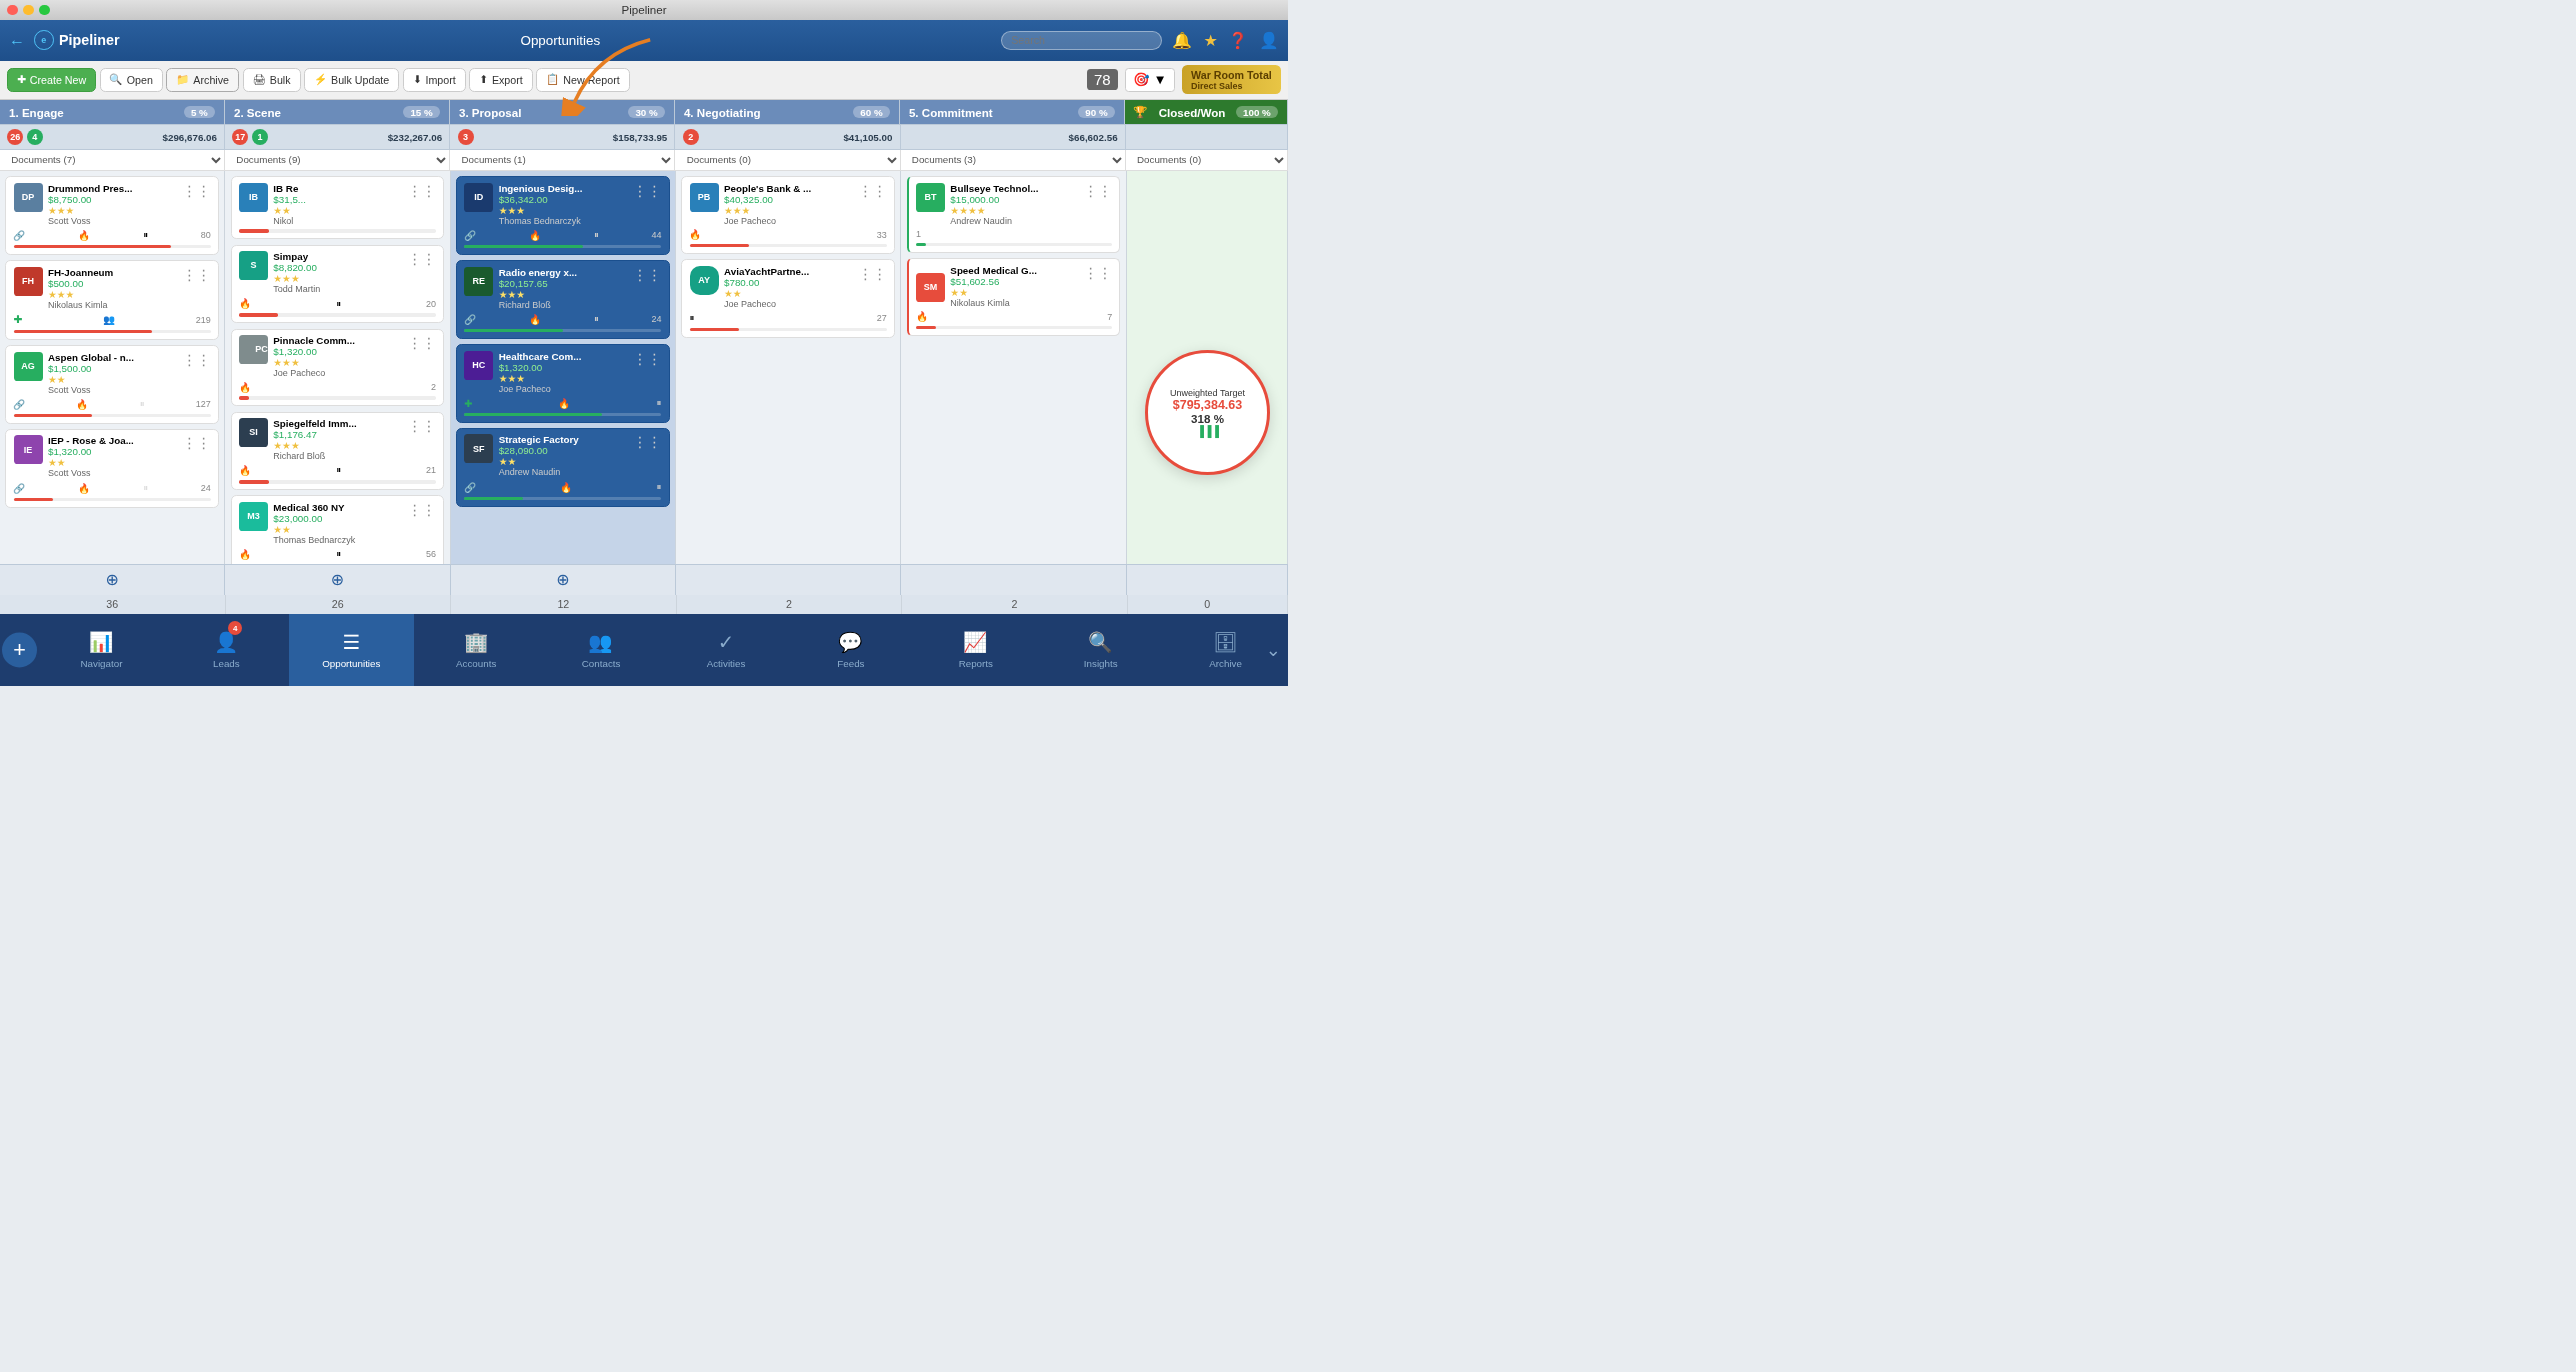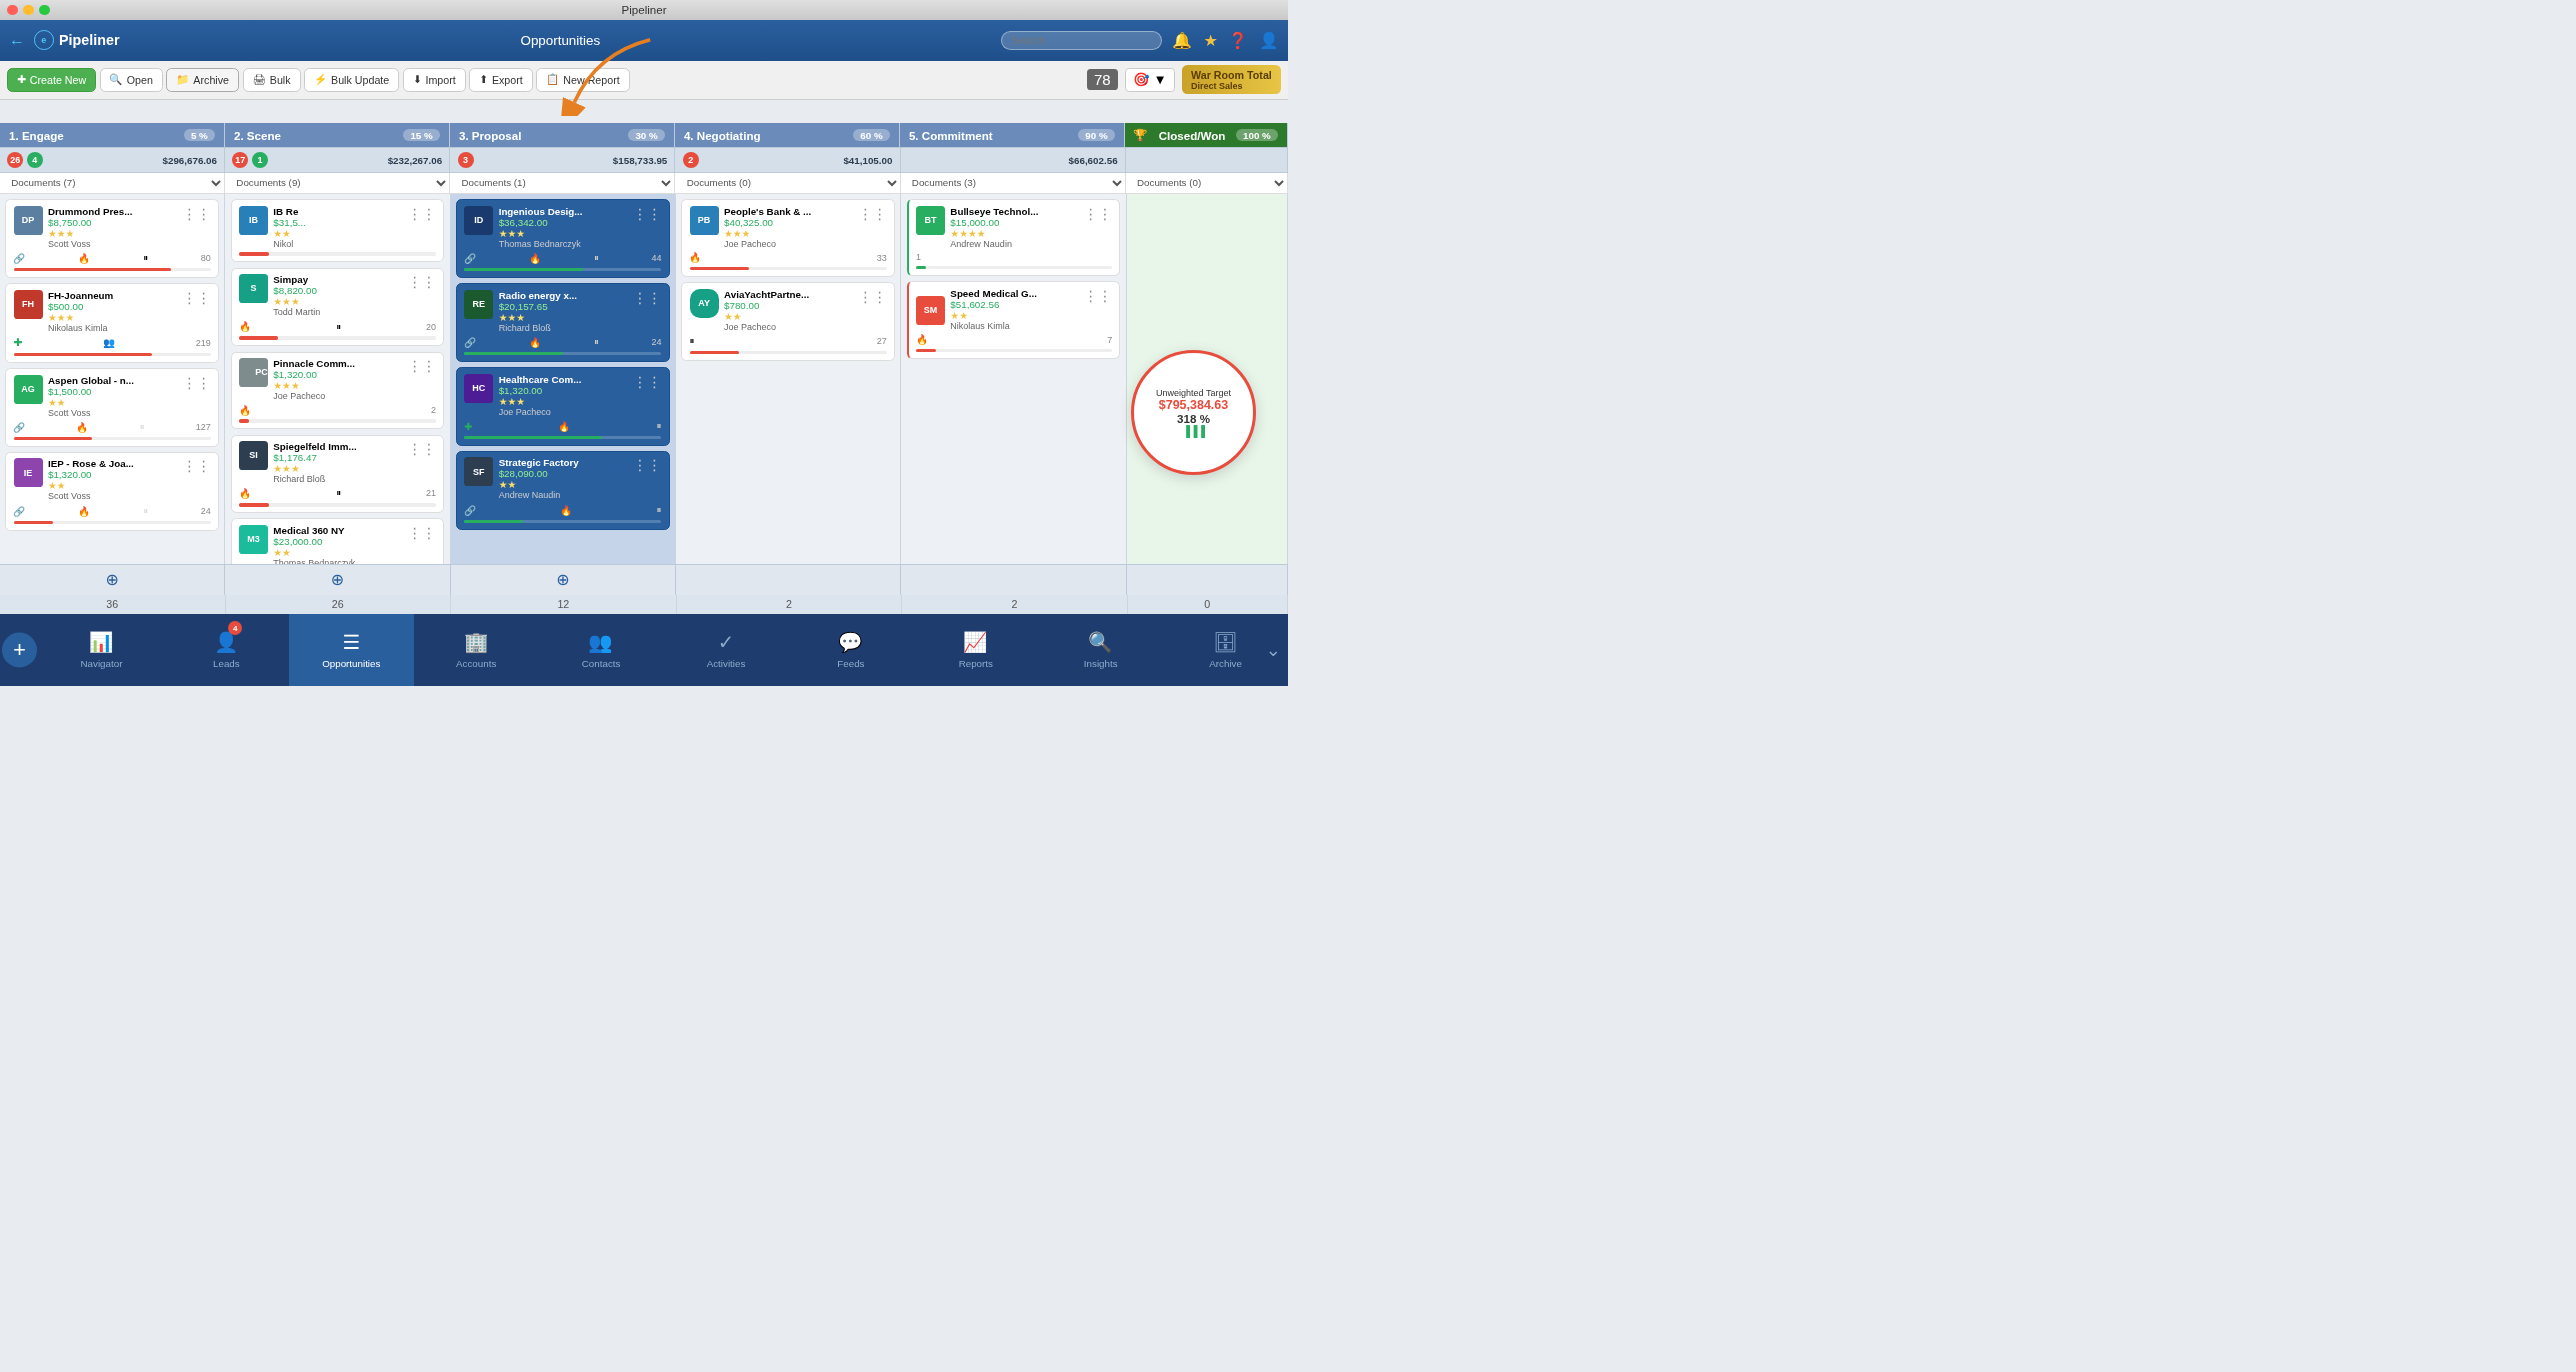--- a/index.html
+++ b/index.html
@@ -128,21 +128,20 @@
       font-size: 9.8px;
       font-weight: bold;
       cursor: pointer;
     }
 
     
     .stages-header {
       display: flex;
       background: #1d4ed8;
       border-bottom: 1.8px solid #bbc9d8;
-      margin-top: 23px;
     }
     .stage-header {
       flex: 1;
       display: flex;
       align-items: center;
       justify-content: space-between;
       padding: 5.4px 9px;
       border-right: 0.9px solid #bbc9d8;
       font-weight: bold;
       font-size: 11.6px;
@@ -303,21 +302,21 @@
       text-align: center;
       padding: 3.6px;
       font-size: 10.7px;
       color: #555;
       border-right: 0.9px solid #ccd4dc;
     }
 
     
     .target-circle {
       position: absolute;
-      right: 32px;
+      right: 18px;
       top: 250px;
       width: 125px;
       height: 125px;
       background: white;
       border-radius: 50%;
       border: 3.6px solid #e74c3c;
       display: flex;
       flex-direction: column;
       align-items: center;
       justify-content: center;

